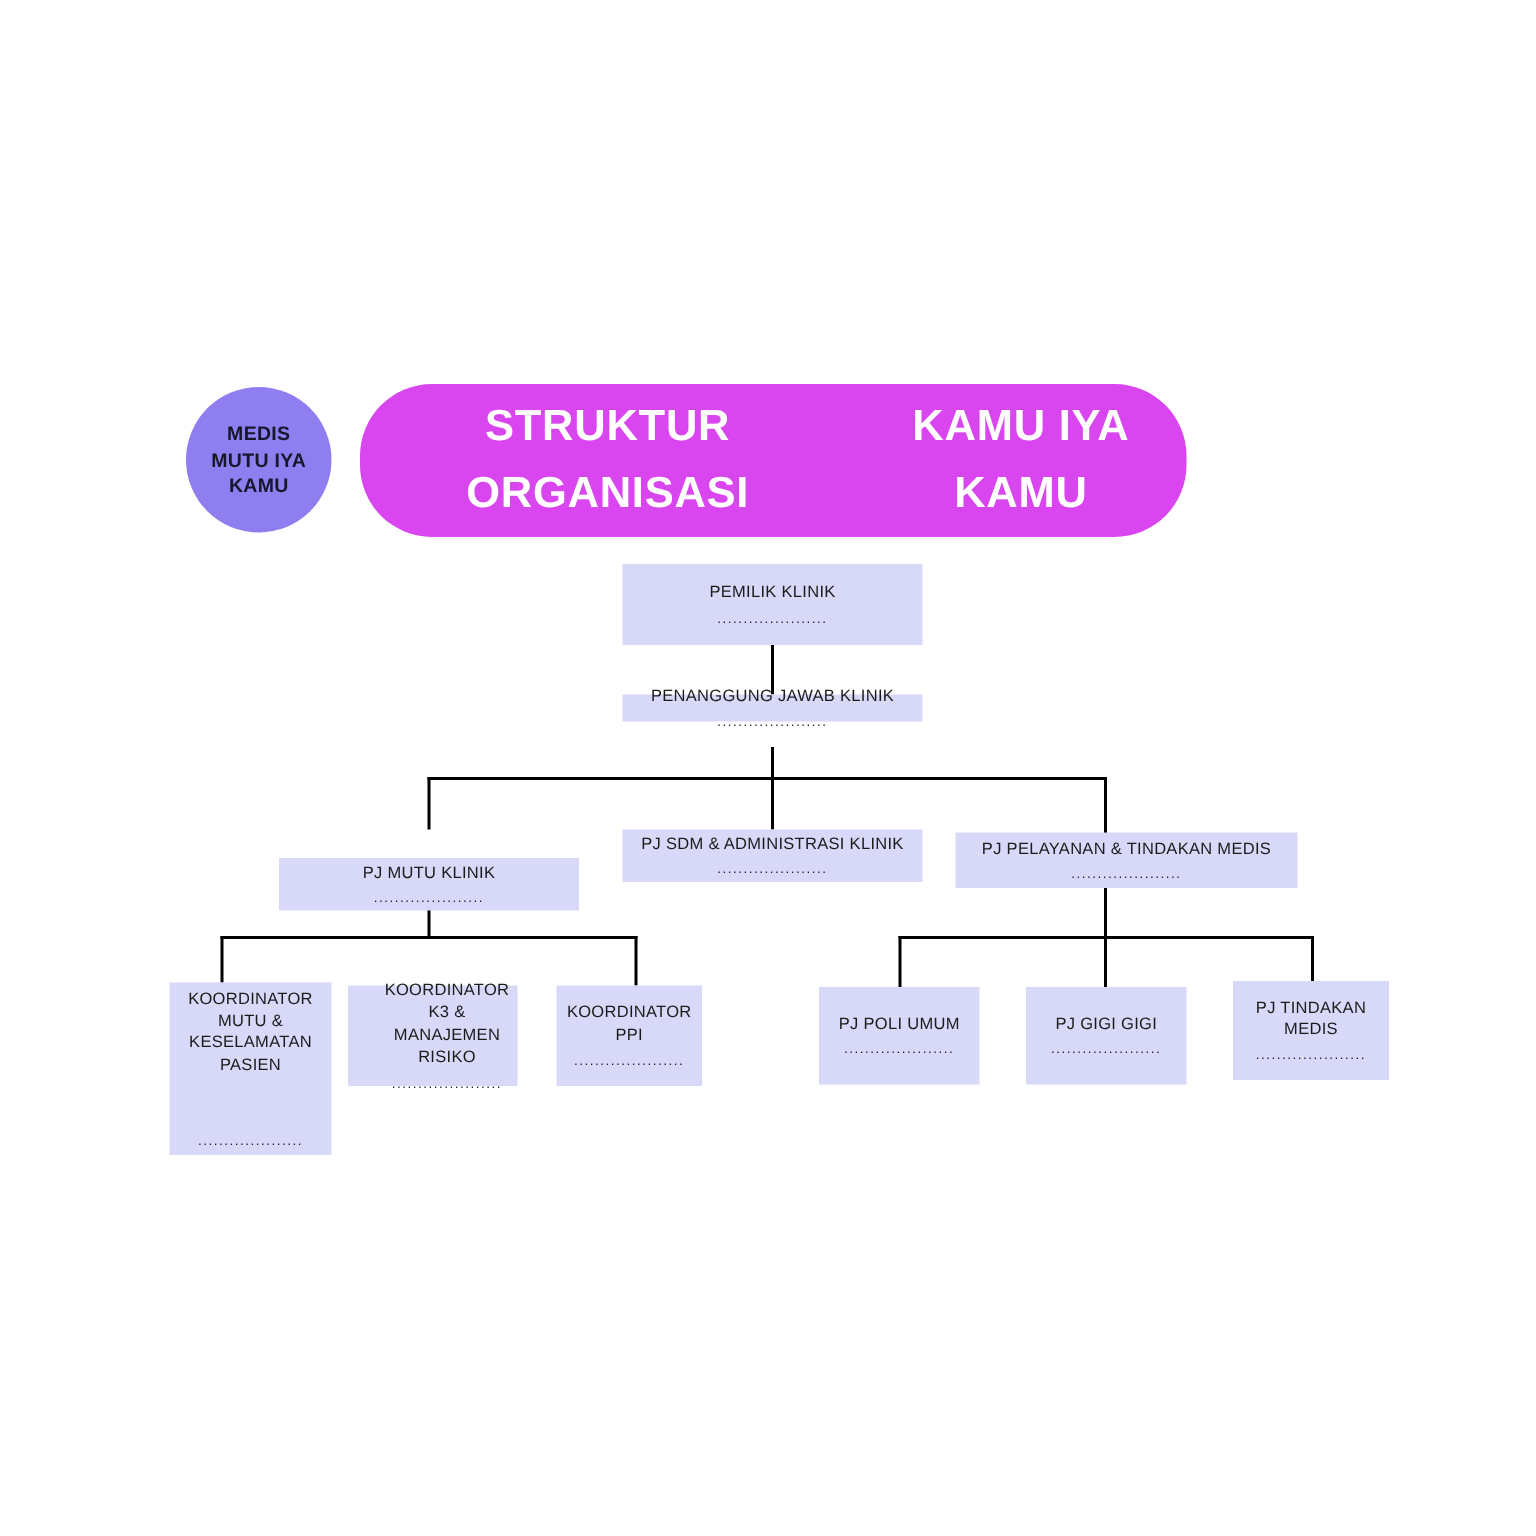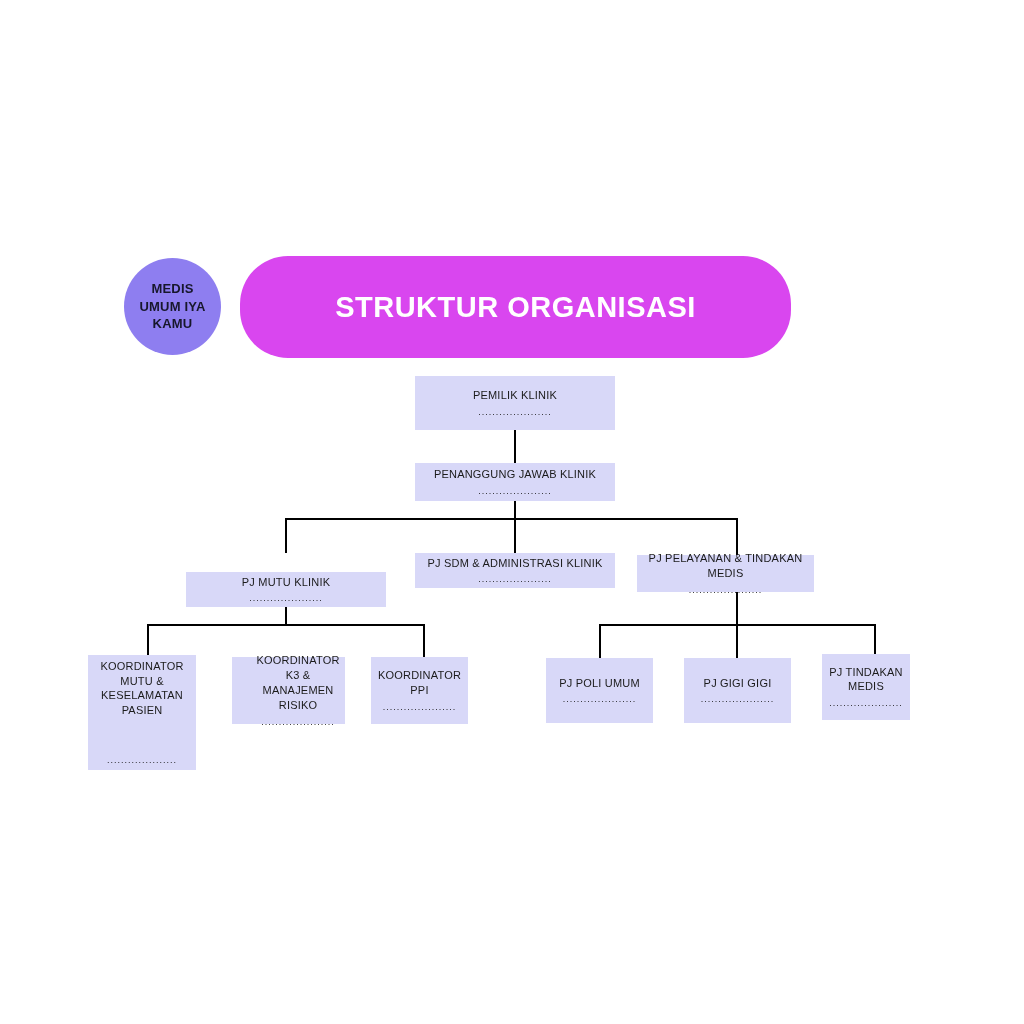--- a/index.html
+++ b/index.html
@@ -66,25 +66,26 @@
     background: #000000;
   }
 </style>
 </head>
 <body>
 
 <div class="canvas">
 
   <div class="logo-circle">
     <span>MEDIS</span>
-    <span>UMUM IYA</span>
+    <span>MUTU IYA</span>
     <span>KAMU</span>
   </div>
   <div class="banner">
     <div>STRUKTUR ORGANISASI</div>
+    <div>KAMU IYA KAMU</div>
   </div>
 
   <div class="line" style="left:514px; top:430px; width:2px; height:33px;"></div>
 
   <div class="line" style="left:514px; top:498px; width:2px; height:21px;"></div>
   <div class="line" style="left:285px; top:518px; width:453px; height:2px;"></div>
   <div class="line" style="left:285px; top:518px; width:2px; height:35px;"></div>
   <div class="line" style="left:514px; top:518px; width:2px; height:35px;"></div>
   <div class="line" style="left:736px; top:518px; width:2px; height:38px;"></div>
 
@@ -96,57 +97,57 @@
   <div class="line" style="left:736px; top:592px; width:2px; height:66px;"></div>
   <div class="line" style="left:599px; top:624px; width:277px; height:2px;"></div>
   <div class="line" style="left:599px; top:624px; width:2px; height:34px;"></div>
   <div class="line" style="left:874px; top:624px; width:2px; height:30px;"></div>
 
   <div class="node" style="left:415px; top:376px; width:200px; height:54px;">
     <span>PEMILIK KLINIK</span>
     <span class="dots">.....................</span>
   </div>
 
-  <div class="node" style="left:415px; top:463px; width:200px; height:38px;">
+  <div class="node" style="left:415px; top:463px; width:200px; height:18px;">
     <span>PENANGGUNG JAWAB KLINIK</span>
     <span class="dots">.....................</span>
   </div>
 
   <div class="node" style="left:186px; top:572px; width:200px; height:35px;">
     <span>PJ MUTU KLINIK</span>
     <span class="dots">.....................</span>
   </div>
   <div class="node" style="left:415px; top:553px; width:200px; height:35px;">
     <span>PJ SDM &amp; ADMINISTRASI KLINIK</span>
     <span class="dots">.....................</span>
   </div>
-  <div class="node" style="left:637px; top:555px; width:177px; height:37px;">
+  <div class="node" style="left:637px; top:555px; width:228px; height:37px;">
     <span>PJ PELAYANAN &amp; TINDAKAN MEDIS</span>
     <span class="dots">.....................</span>
   </div>
 
-  <div class="node tall" style="left:88px; top:655px; width:108px; height:115px;gap:16px;">
+  <div class="node tall" style="left:113px; top:655px; width:108px; height:115px;gap:16px;">
     <span>KOORDINATOR MUTU &amp; KESELAMATAN PASIEN</span>
     <span class="dots">....................</span>
   </div>
   <div class="node" style="left:232px; top:657px; width:113px; height:67px;padding-left:21px;">
     <span>KOORDINATOR K3 &amp; MANAJEMEN RISIKO</span>
     <span class="dots">.....................</span>
   </div>
   <div class="node" style="left:371px; top:657px; width:97px; height:67px;">
     <span>KOORDINATOR PPI</span>
     <span class="dots">.....................</span>
   </div>
 
   <div class="node" style="left:546px; top:658px; width:107px; height:65px;">
     <span>PJ POLI UMUM</span>
     <span class="dots">.....................</span>
   </div>
   <div class="node" style="left:684px; top:658px; width:107px; height:65px;">
     <span>PJ GIGI GIGI</span>
     <span class="dots">.....................</span>
   </div>
-  <div class="node" style="left:822px; top:654px; width:88px; height:66px;">
+  <div class="node" style="left:822px; top:654px; width:104px; height:66px;">
     <span>PJ TINDAKAN MEDIS</span>
     <span class="dots">.....................</span>
   </div>
 
 </div>
 
 </body></html>

